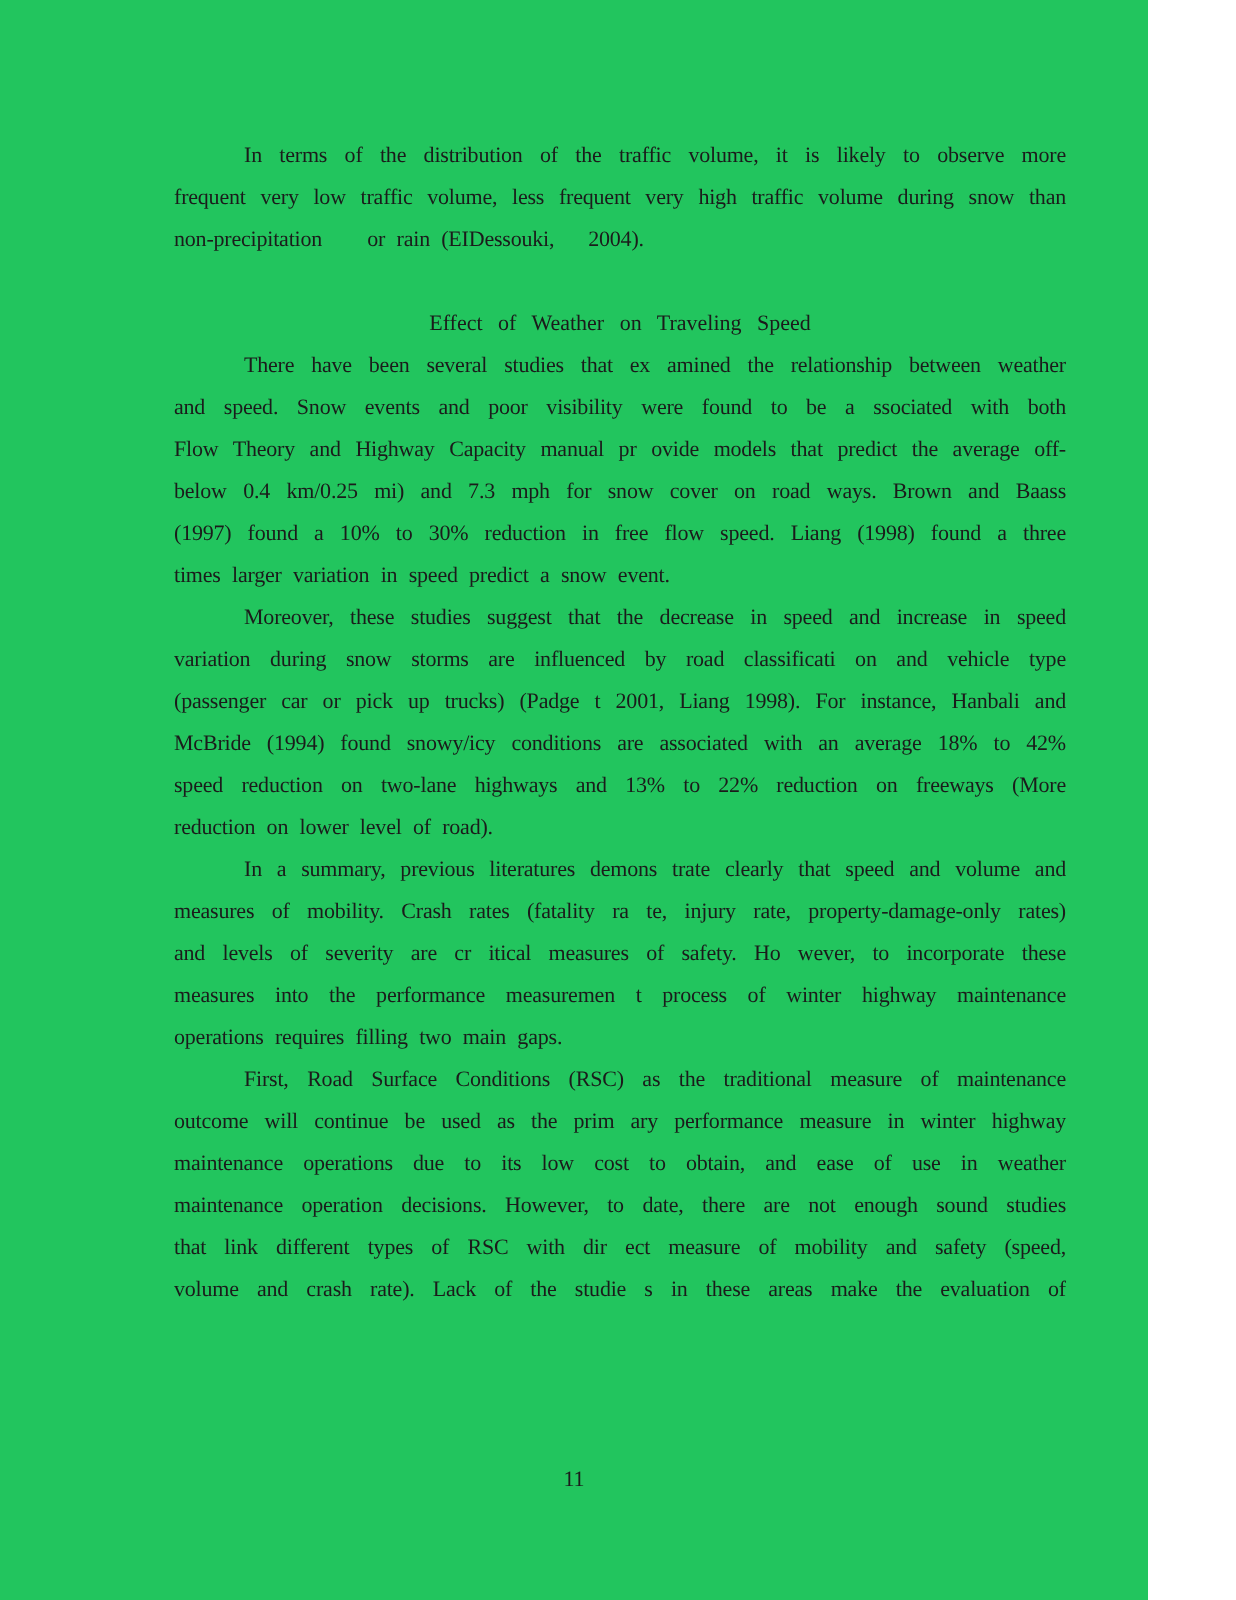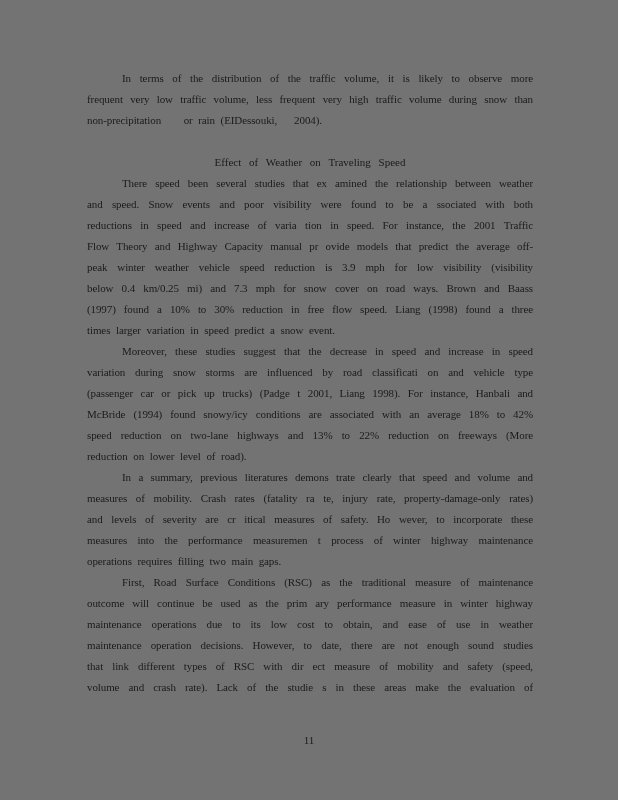--- a/index.html
+++ b/index.html
@@ -2,23 +2,23 @@
 <html><head>
 <meta charset="utf-8">
 <style>
   html, body {
     margin: 0;
     padding: 0;
     background: #ffffff;
   }
   .page {
     position: relative;
-    width: 618px;
+    width: 574px;
     height: 800px;
-    background: #737373;
+    background: #22c55e;
     font-family: "Liberation Serif", "DejaVu Serif", serif;
     color: #1b1b1b;
     overflow: hidden;
   }
   .textblock {
     position: absolute;
     left: 87px;
     top: 68px;
     width: 446px;
   }
@@ -71,25 +71,23 @@
       <div class="line first">In terms of the distribution of the traffic volume, it is likely to observe more</div>
       <div class="line">frequent very low traffic volume, less frequent very high traffic volume during snow than</div>
       <div class="line last">non-precipitation&nbsp;&nbsp;&nbsp; or rain (EIDessouki,&nbsp;&nbsp; 2004).</div>
     </div>
 
     <div class="spacer"></div>
 
     <div class="heading">Effect of Weather on Traveling Speed</div>
 
     <div class="para">
-      <div class="line first">There speed been several studies that ex amined the relationship between weather</div>
+      <div class="line first">There have been several studies that ex amined the relationship between weather</div>
       <div class="line">and speed. Snow events and poor visibility were found to be a ssociated with both</div>
-      <div class="line">reductions in speed and increase of varia tion in speed. For instance, the 2001 Traffic</div>
       <div class="line">Flow Theory and Highway Capacity manual pr ovide models that predict the average off-</div>
-      <div class="line">peak winter weather vehicle speed reduction is 3.9 mph for low visibility (visibility</div>
       <div class="line">below 0.4 km/0.25 mi) and 7.3 mph for snow cover on road ways. Brown and Baass</div>
       <div class="line">(1997) found a 10% to 30% reduction in free flow speed. Liang (1998) found a three</div>
       <div class="line last">times larger variation in speed predict a snow event.</div>
     </div>
 
     <div class="para">
       <div class="line first">Moreover, these studies suggest that the decrease in speed and increase in speed</div>
       <div class="line">variation during snow storms are influenced by road classificati on and vehicle type</div>
       <div class="line">(passenger car or pick up trucks) (Padge t 2001, Liang 1998). For instance, Hanbali and</div>
       <div class="line">McBride (1994) found snowy/icy conditions are associated with an average 18% to 42%</div>

